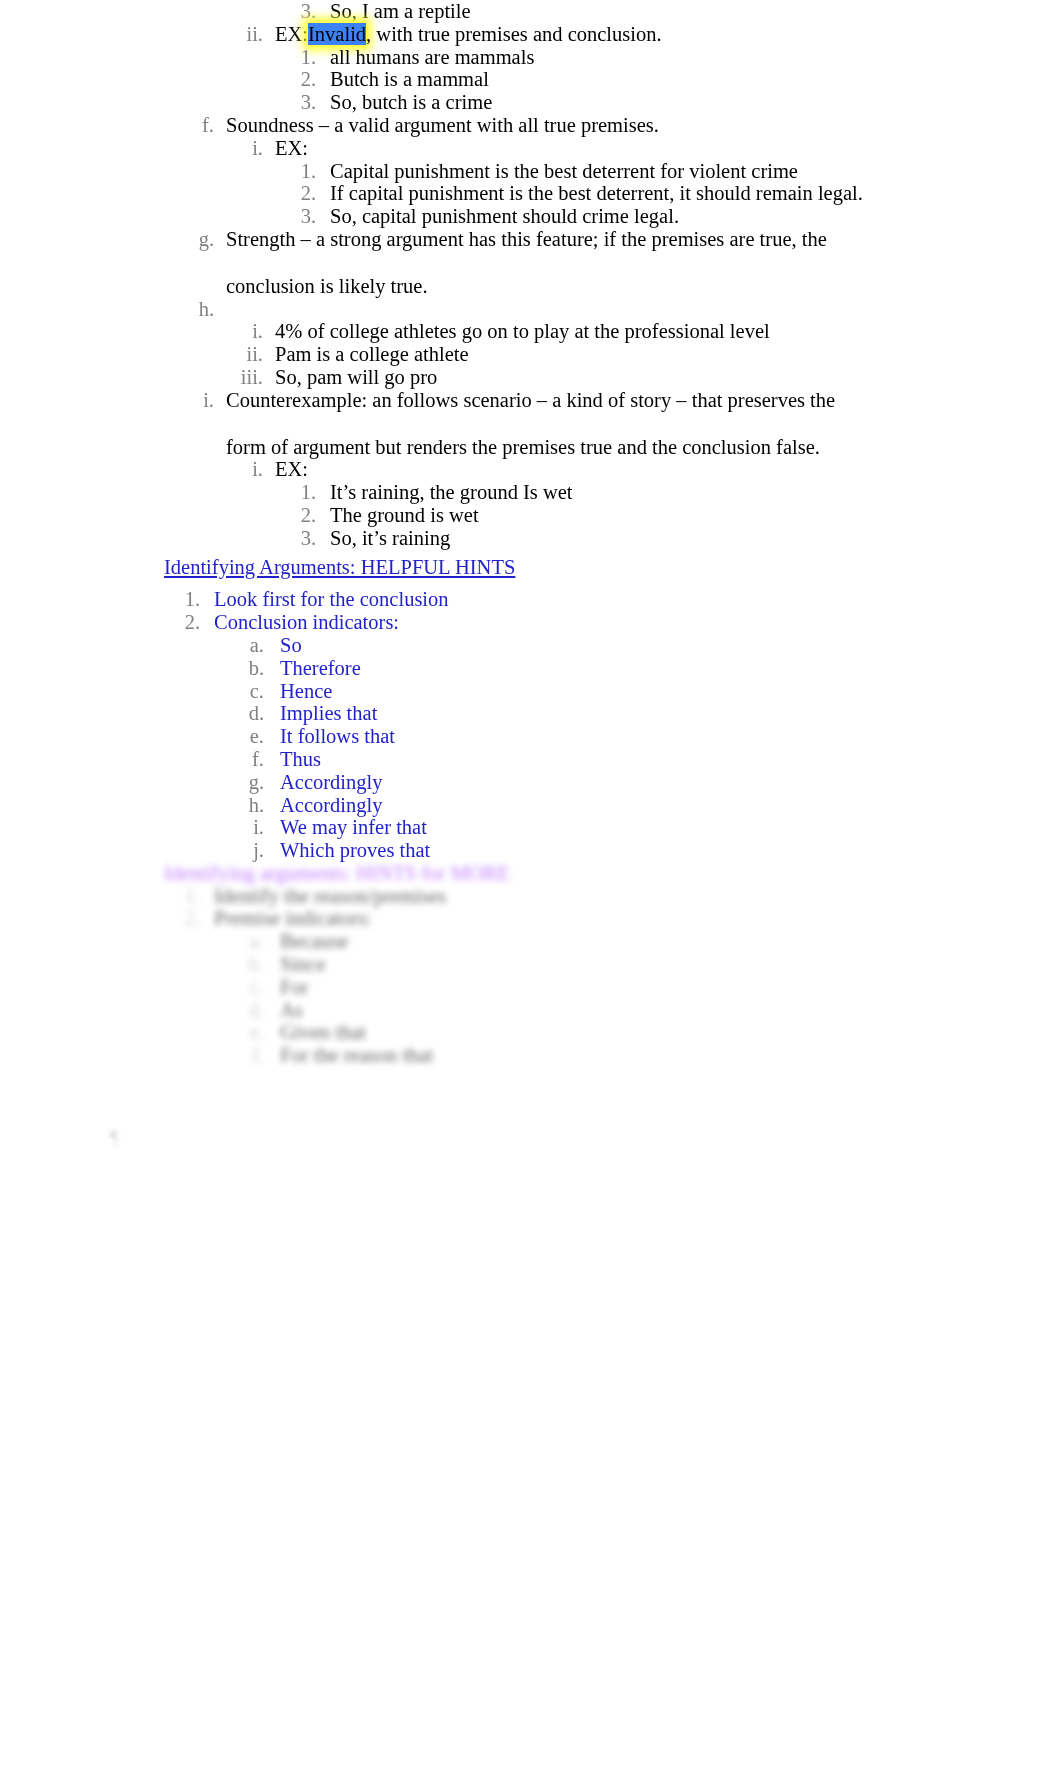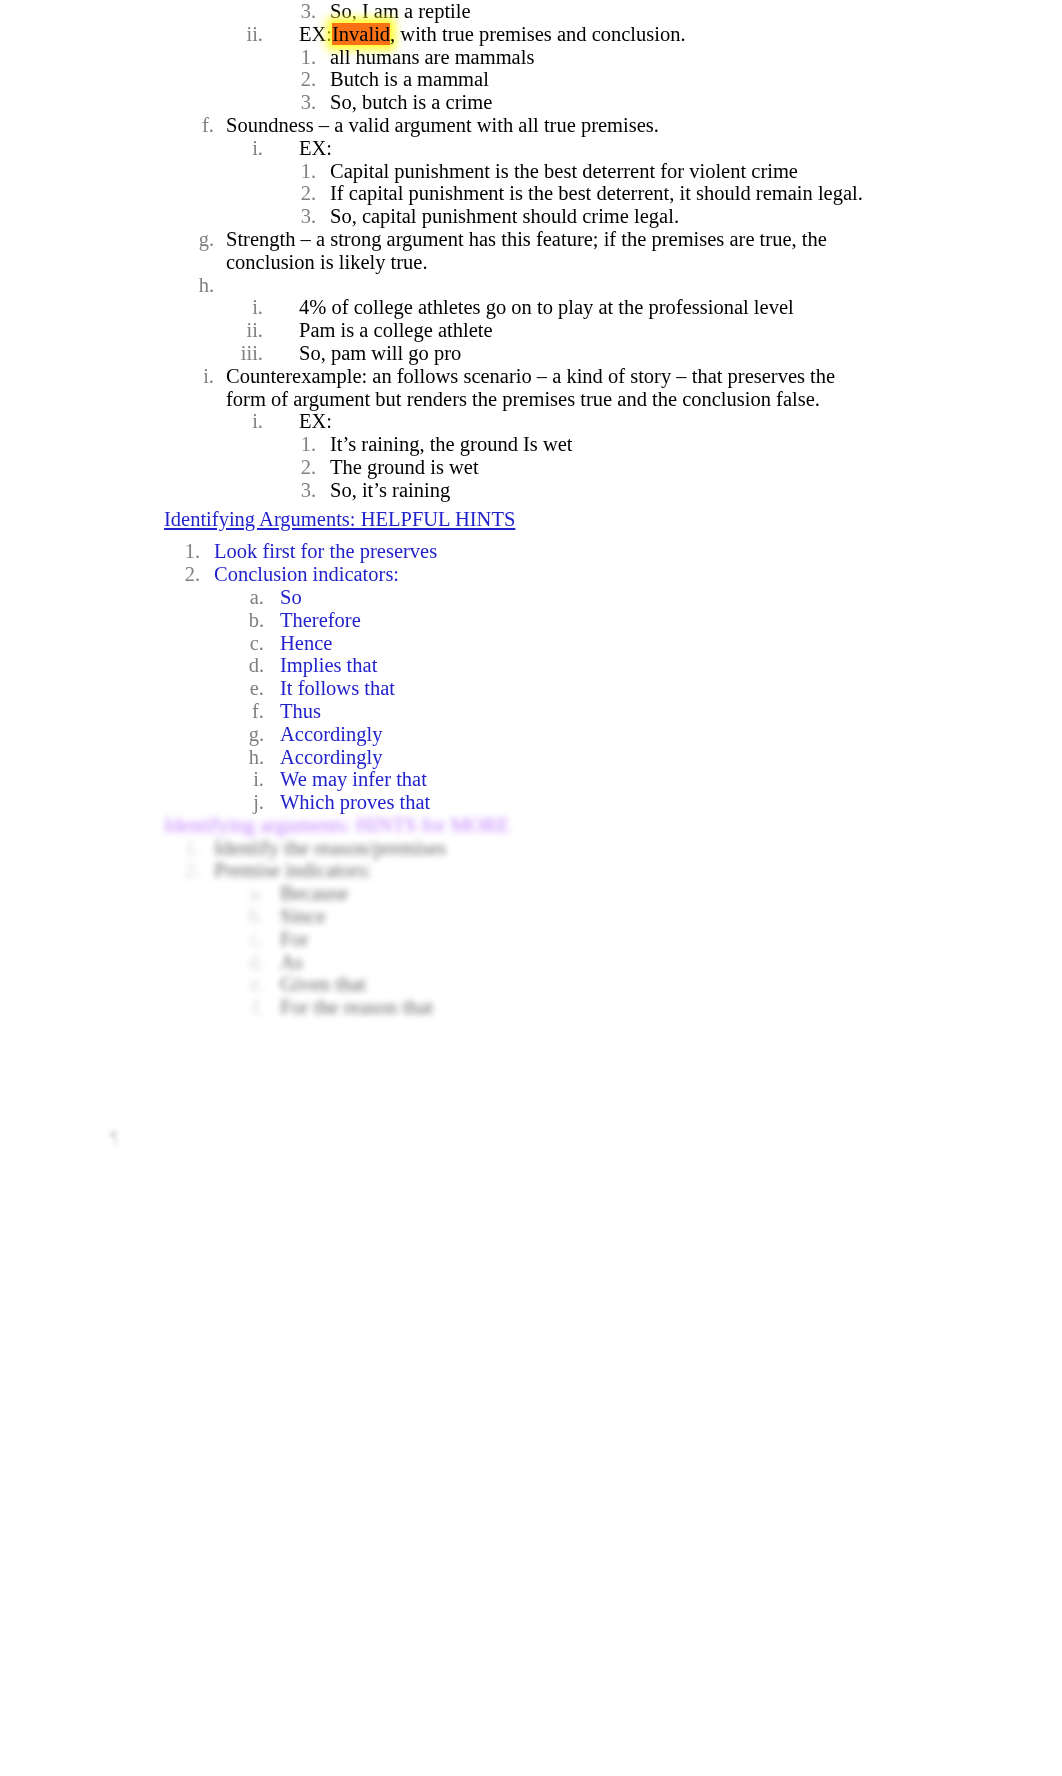--- a/index.html
+++ b/index.html
@@ -37,31 +37,31 @@
     text-align: right;
     font-size: 20.5px;
   }
   .txt {
     flex: 0 1 auto;
     color: #000000;
   }
 
   
   .lvl-a  { padding-left: 188px; }   
-  .lvl-b  { padding-left: 237px; gap: 24px; }   
+  .lvl-b  { padding-left: 237px; }   
   .lvl-c  { padding-left: 296px; }   
 
   .lvl-a .marker { width: 26px; margin-right: 12px; }
   .lvl-b .marker { width: 26px; margin-right: 12px; }
   .lvl-c .marker { width: 20px; margin-right: 14px; }
-  .lvl-a.cont  { padding-left: 226px; }
+  .lvl-a.cont  { padding-left: 226px; margin-top: 24px; }
 
   
   .hl {
-    background: #f97316;
+    background: #3b82f6;
     box-shadow: 0 0 9px 5px rgba(255,255,0,0.85);
   }
 
   
   .blue-head {
     color: #2222cc;
     font-size: 20.5px;
     line-height: 22.8px;
     padding-left: 164px;
     margin-top: 6px;
@@ -197,21 +197,21 @@
     <span class="marker">3.</span>
     <span class="txt">So, it’s raining</span>
   </div>
 
   <div class="blue-head">Identifying Arguments: HELPFUL HINTS</div>
 
   <div class="gap-sm"></div>
 
   <div class="row blue blue-lvl1">
     <span class="marker">1.</span>
-    <span class="txt">Look first for the preserves</span>
+    <span class="txt">Look first for the conclusion</span>
   </div>
   <div class="row blue blue-lvl1">
     <span class="marker">2.</span>
     <span class="txt">Conclusion indicators:</span>
   </div>
 
   <div class="row blue blue-lvl2">
     <span class="marker">a.</span>
     <span class="txt">So</span>
   </div>

